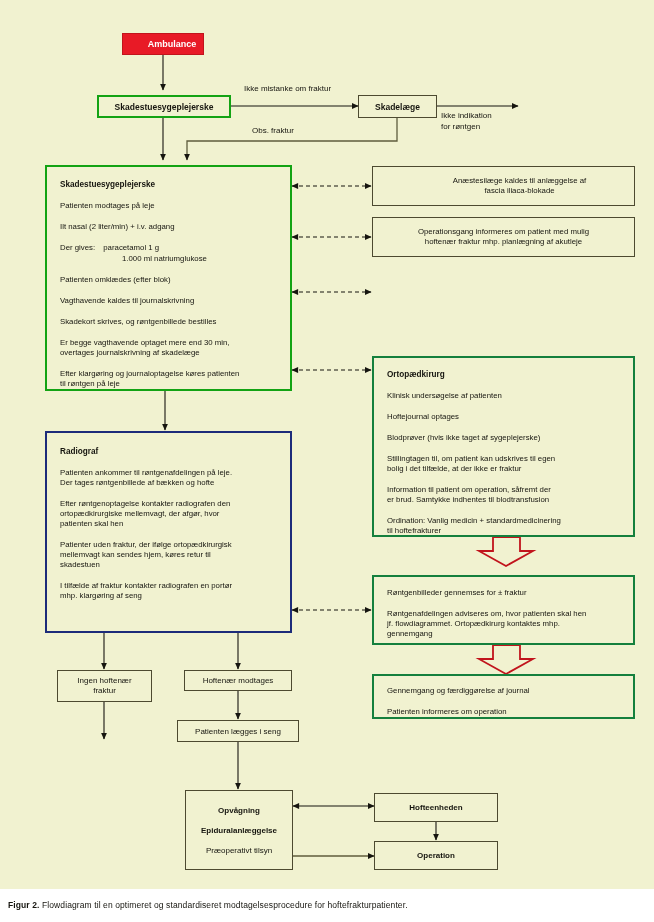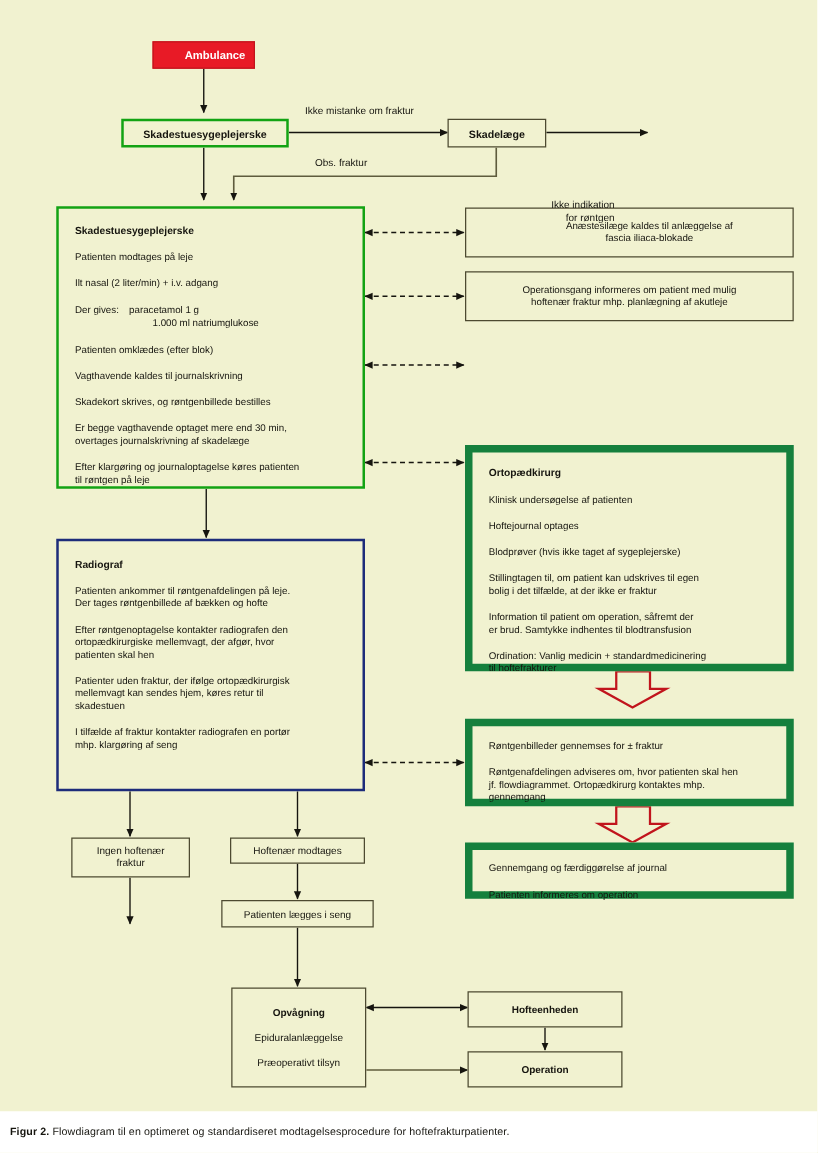--- a/index.html
+++ b/index.html
@@ -37,21 +37,21 @@
     justify-content: center;
     color: #16150f;
     z-index: 3;
   }
   .node.center { align-items: center; text-align: center; }
   .node.left   { align-items: flex-start; text-align: left; }
 
   .b-thin  { border: 1px solid #4d4a30; }
   .b-green { border: 2px solid #13a313; }
   .b-blue  { border: 2px solid #1d2c7a; }
-  .b-red   { border: 6px solid #15803d; }
+  .b-red   { border: 2px solid #15803d; }
   .fill-red { background: #e81a26; border: 1px solid #c1141c; }
 
   .title-bold { font-weight: bold; }
   .ln { display: block; }
 
   .edge-label {
     position: absolute;
     color: #16150f;
     white-space: nowrap;
     text-align: center;
@@ -140,21 +140,21 @@
 
 
     <div class="edge-label" style="left:244px; top:84px; font-size:8px;">
       <span>Ikke mistanke om fraktur</span>
     </div>
 
     <div class="edge-label" style="left:252px; top:126px; font-size:8px;">
       <span>Obs. fraktur</span>
     </div>
 
-    <div class="edge-label" style="left:441px; top:110px; font-size:8px; line-height:11px; text-align:right;margin-top:48px;">
+    <div class="edge-label" style="left:441px; top:110px; font-size:8px; line-height:11px; text-align:left;">
       <span class="ln">Ikke indikation</span>
       <span class="ln">for røntgen</span>
     </div>
 
     <div class="node left b-green pl" style="left:45px; top:165px; width:247px; height:226px; font-size:7.8px; line-height:10px; justify-content:flex-start; padding-top:13px;">
       <div class="title-bold" style="font-size:8.2px; margin-bottom:11px;">Skadestuesygeplejerske</div>
       <div style="margin-bottom:11px;">Patienten modtages på leje</div>
       <div style="margin-bottom:11px;">Ilt nasal (2 liter/min) + i.v. adgang</div>
       <div style="margin-bottom:1px;">
         <span>Der gives:</span>
@@ -229,21 +229,21 @@
     <div class="node center b-thin" style="left:184px; top:670px; width:108px; height:21px; font-size:8px;">
       <span>Hoftenær modtages</span>
     </div>
 
     <div class="node center b-thin" style="left:177px; top:720px; width:122px; height:22px; font-size:8px;">
       <span>Patienten lægges i seng</span>
     </div>
 
     <div class="node center b-thin" style="left:185px; top:790px; width:108px; height:80px; font-size:8px; line-height:11px;">
       <span class="ln title-bold" style="margin-bottom:9px;">Opvågning</span>
-      <span class="ln" style="margin-bottom:9px;">Epiduralanlæggelse</span>
+      <span class="ln" style="margin-bottom:9px;font-weight:bold;">Epiduralanlæggelse</span>
       <span class="ln">Præoperativt tilsyn</span>
     </div>
 
     <div class="node center b-thin" style="left:374px; top:793px; width:124px; height:29px; font-size:8px; font-weight:bold;">
       <span>Hofteenheden</span>
     </div>
 
     <div class="node center b-thin" style="left:374px; top:841px; width:124px; height:29px; font-size:8px; font-weight:bold;">
       <span>Operation</span>
     </div>

